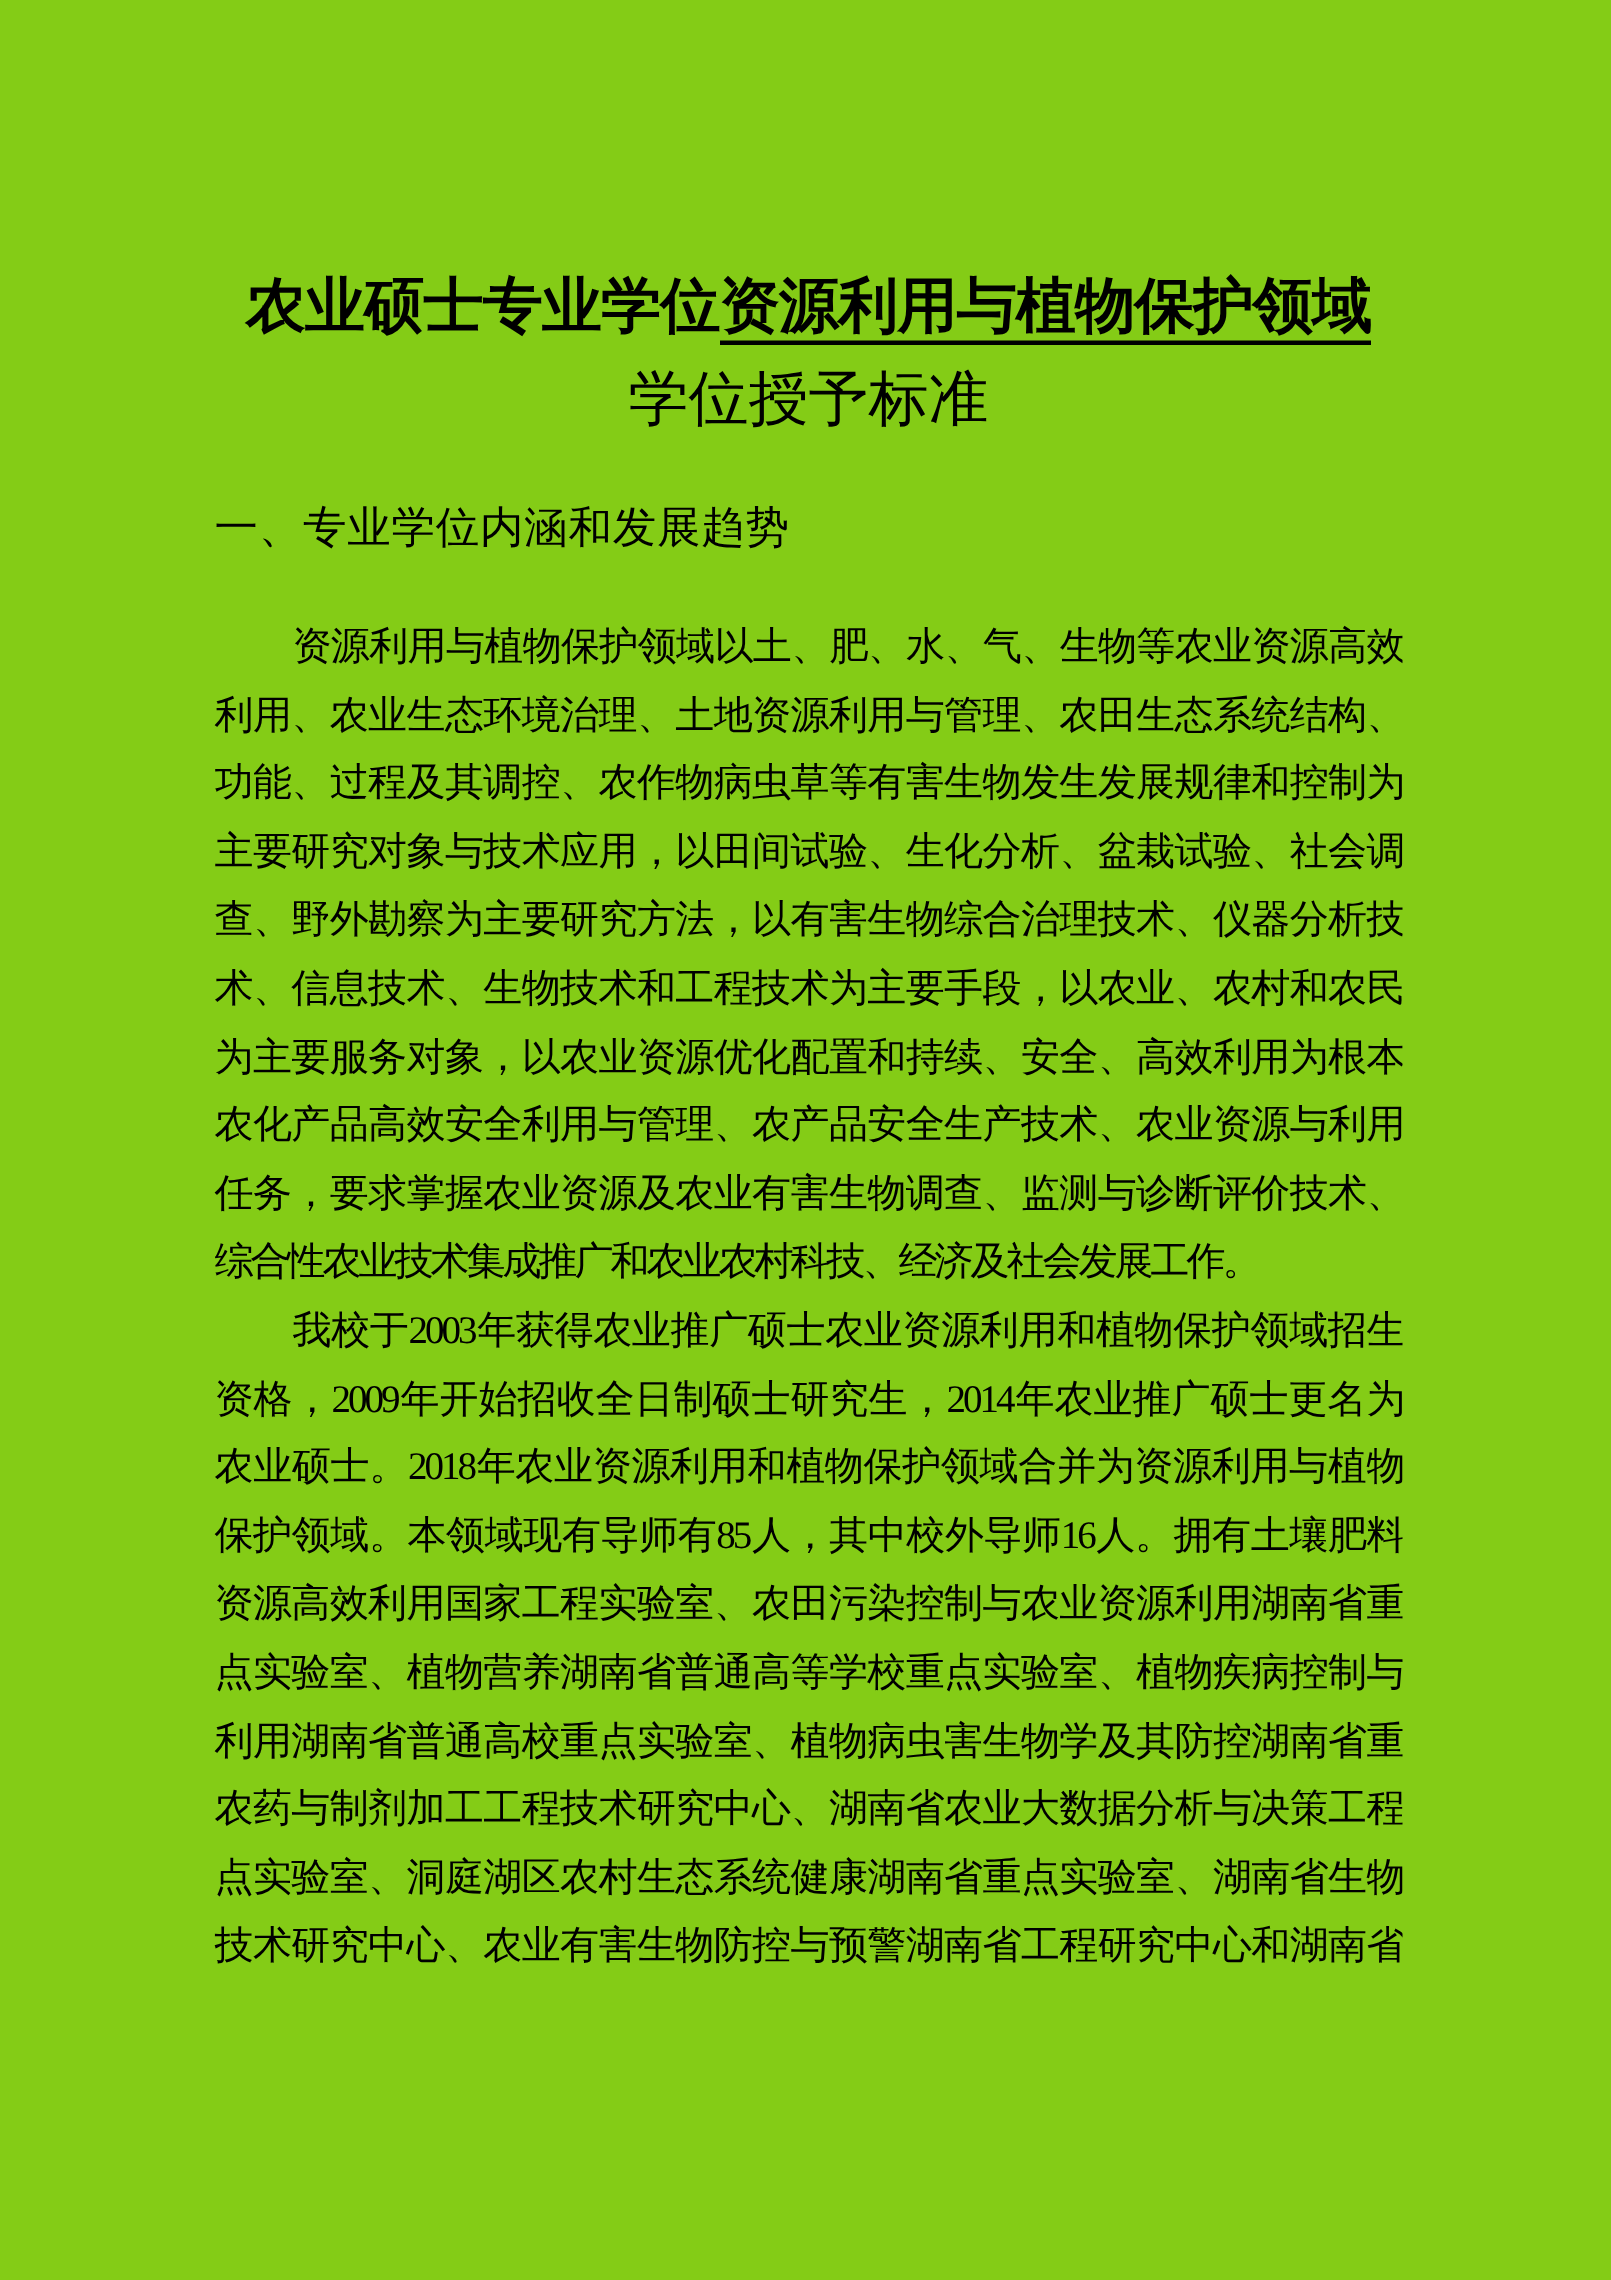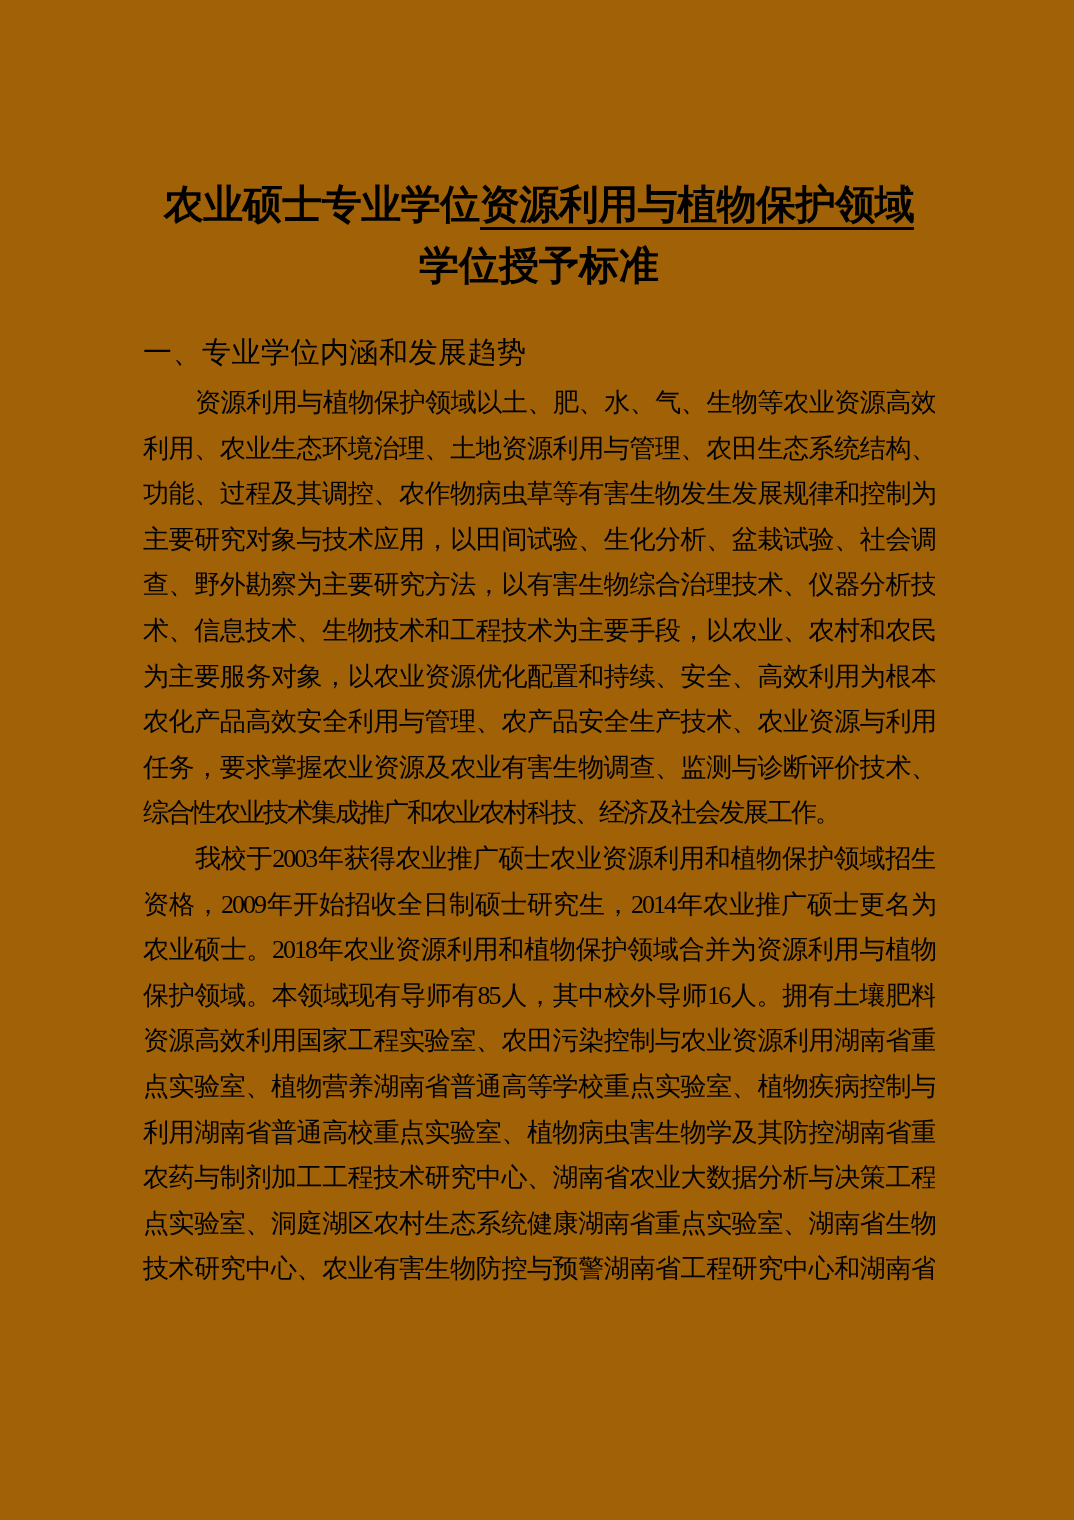--- a/index.html
+++ b/index.html
@@ -4,21 +4,21 @@
 <style>
   html, body {
     margin: 0;
     padding: 0;
     background: #ffffff;
   }
   .page {
     position: relative;
     width: 1074px;
     height: 1520px;
-    background: #a16207;
+    background: #84cc16;
     box-sizing: border-box;
     padding: 173px 139px 0 143px;
     color: #000000;
     overflow: hidden;
   }
   .doc-title {
     text-align: center;
   }
   .title-line {
     font-size: 40px;
@@ -29,32 +29,32 @@
     font-family: "Liberation Sans", sans-serif;
     font-weight: bold;
     letter-spacing: -0.5px;
   }
   .title-underline {
     border-bottom: 3px solid currentColor;
     padding-bottom: 1px;
   }
   .title-line2 {
     font-family: "Liberation Serif", serif;
-    font-weight: bold;
+    font-weight: normal;
   }
   .section-heading {
     font-family: "Liberation Sans", sans-serif;
     font-weight: normal;
     font-size: 29px;
     line-height: 40px;
     margin: 35px 0 0 0;
     letter-spacing: 0.5px;
   }
   .body-text {
-    margin-top: 8px;
+    margin-top: 36px;
     font-family: "Liberation Serif", serif;
   }
   .line {
     font-size: 26px;
     letter-spacing: -2px;
     line-height: 45.6px;
     text-align: justify;
     text-align-last: justify;
     text-justify: inter-character;
     overflow: hidden;

